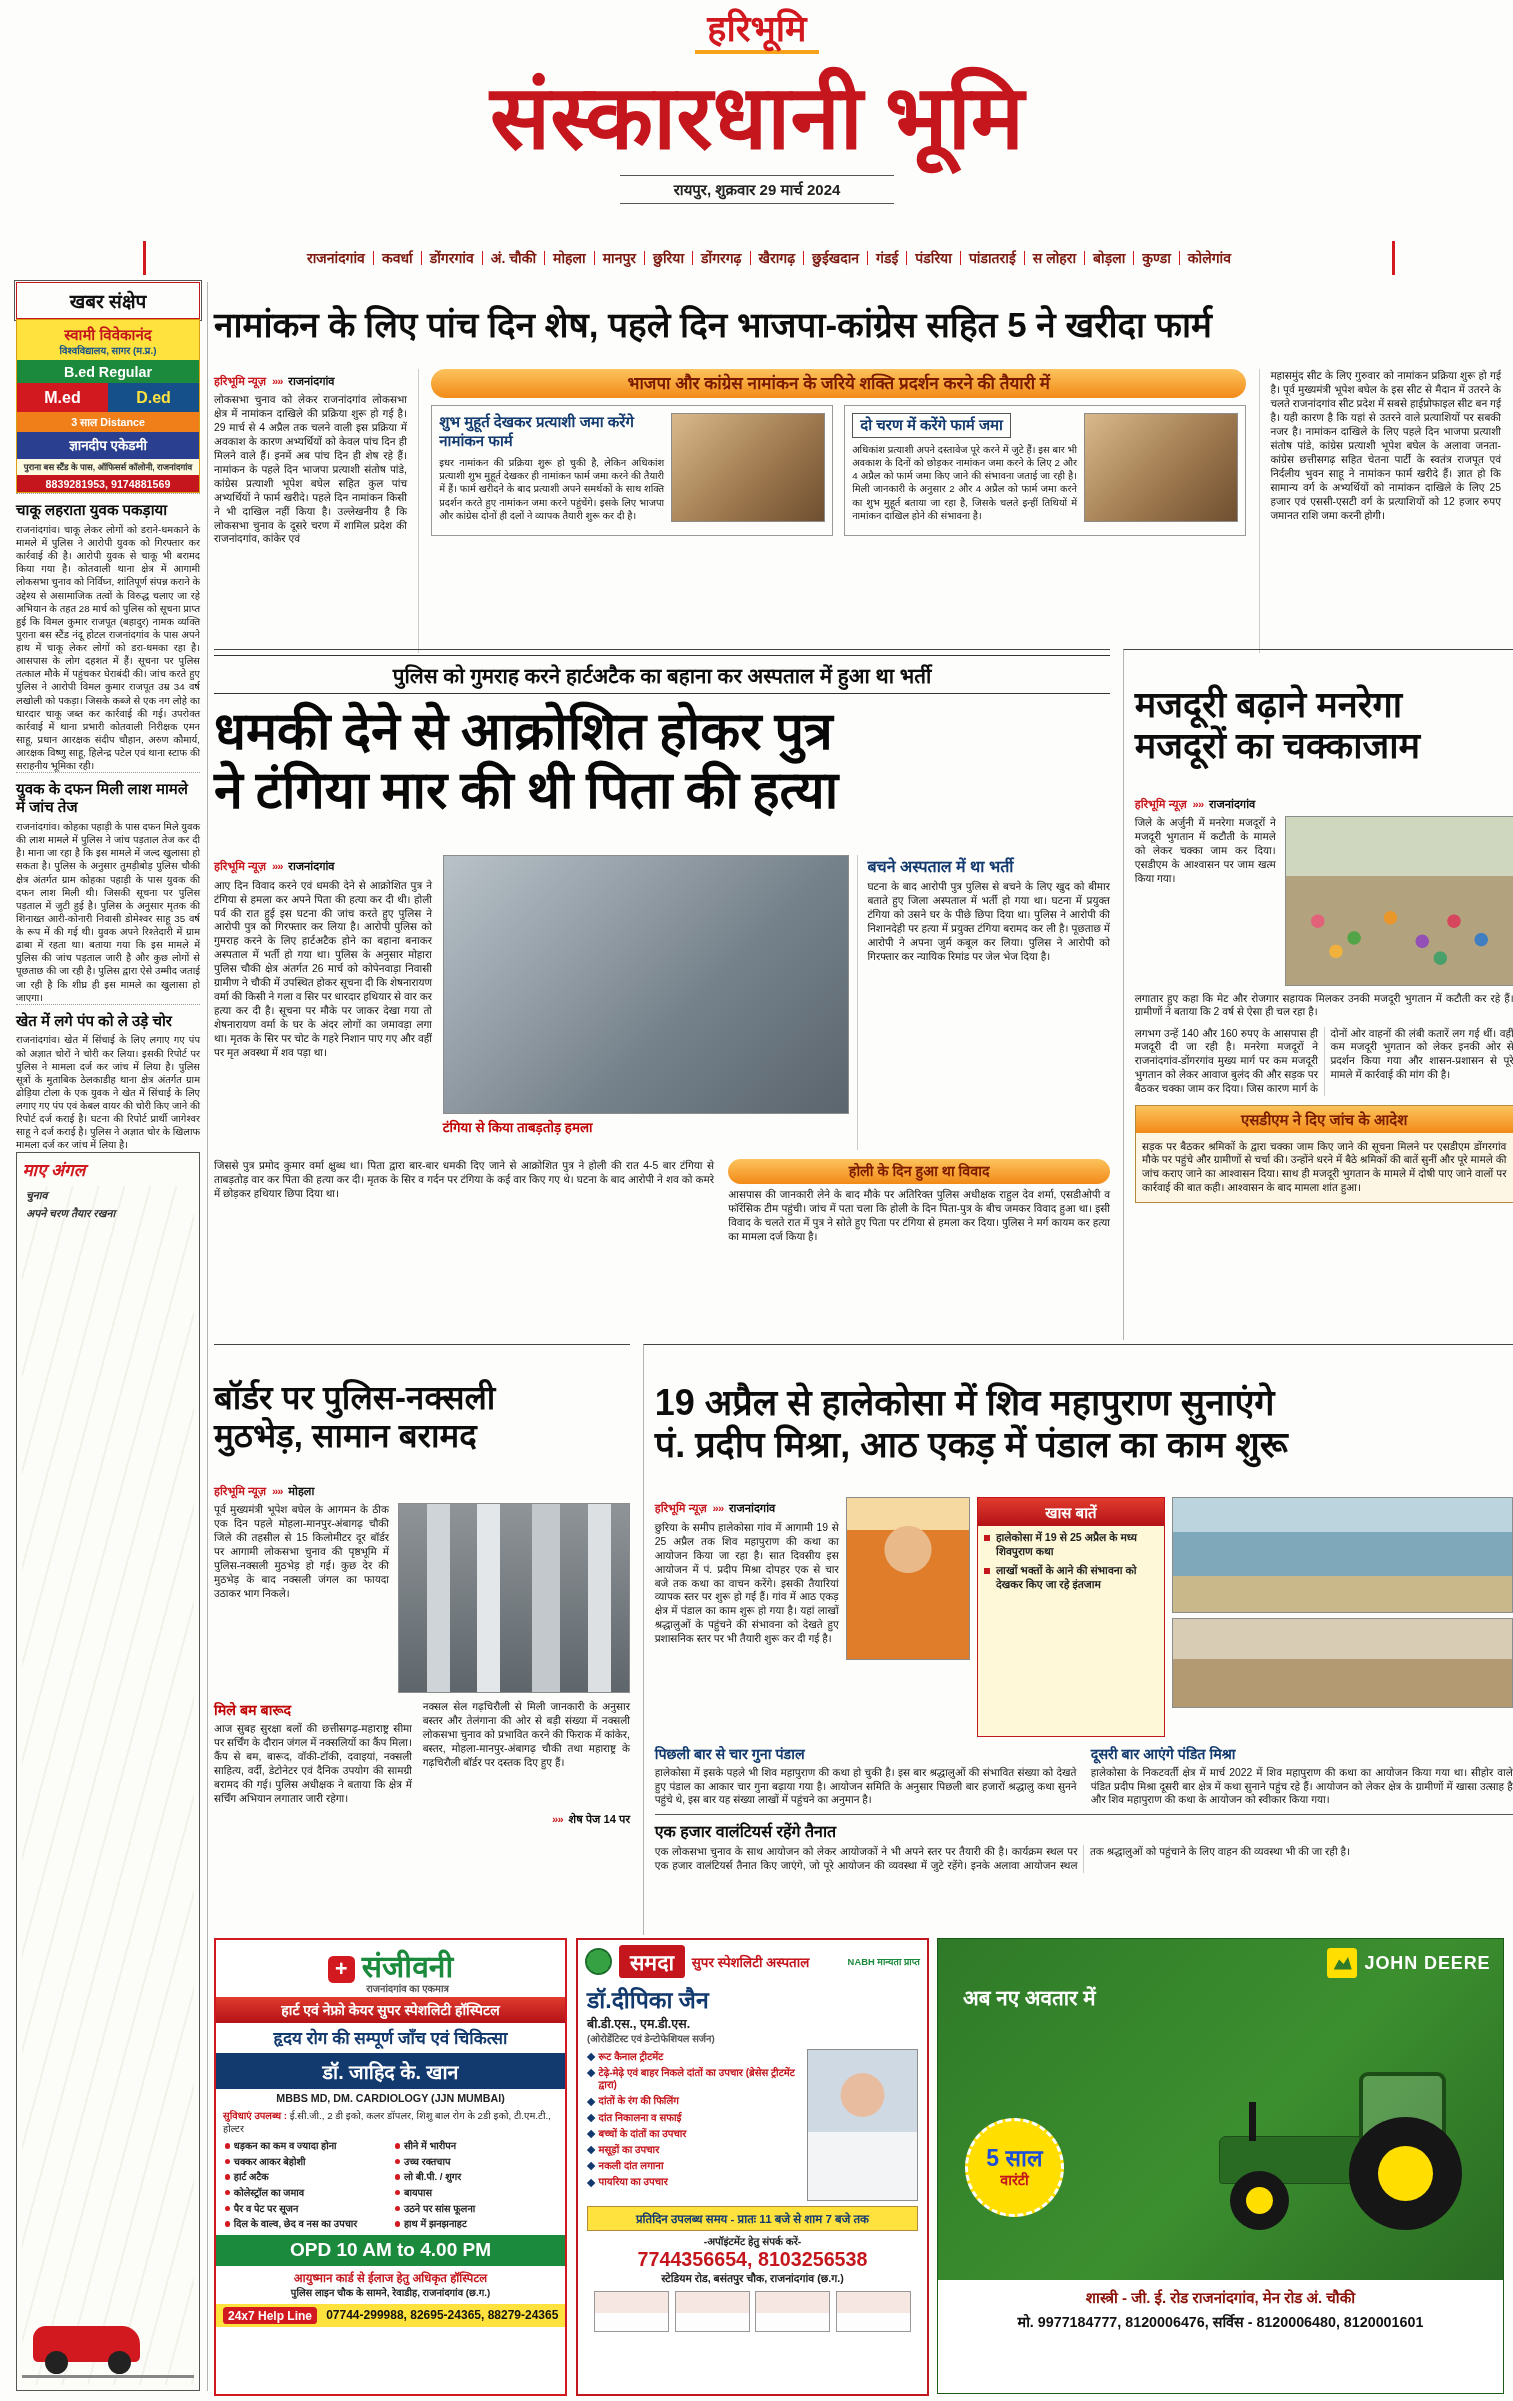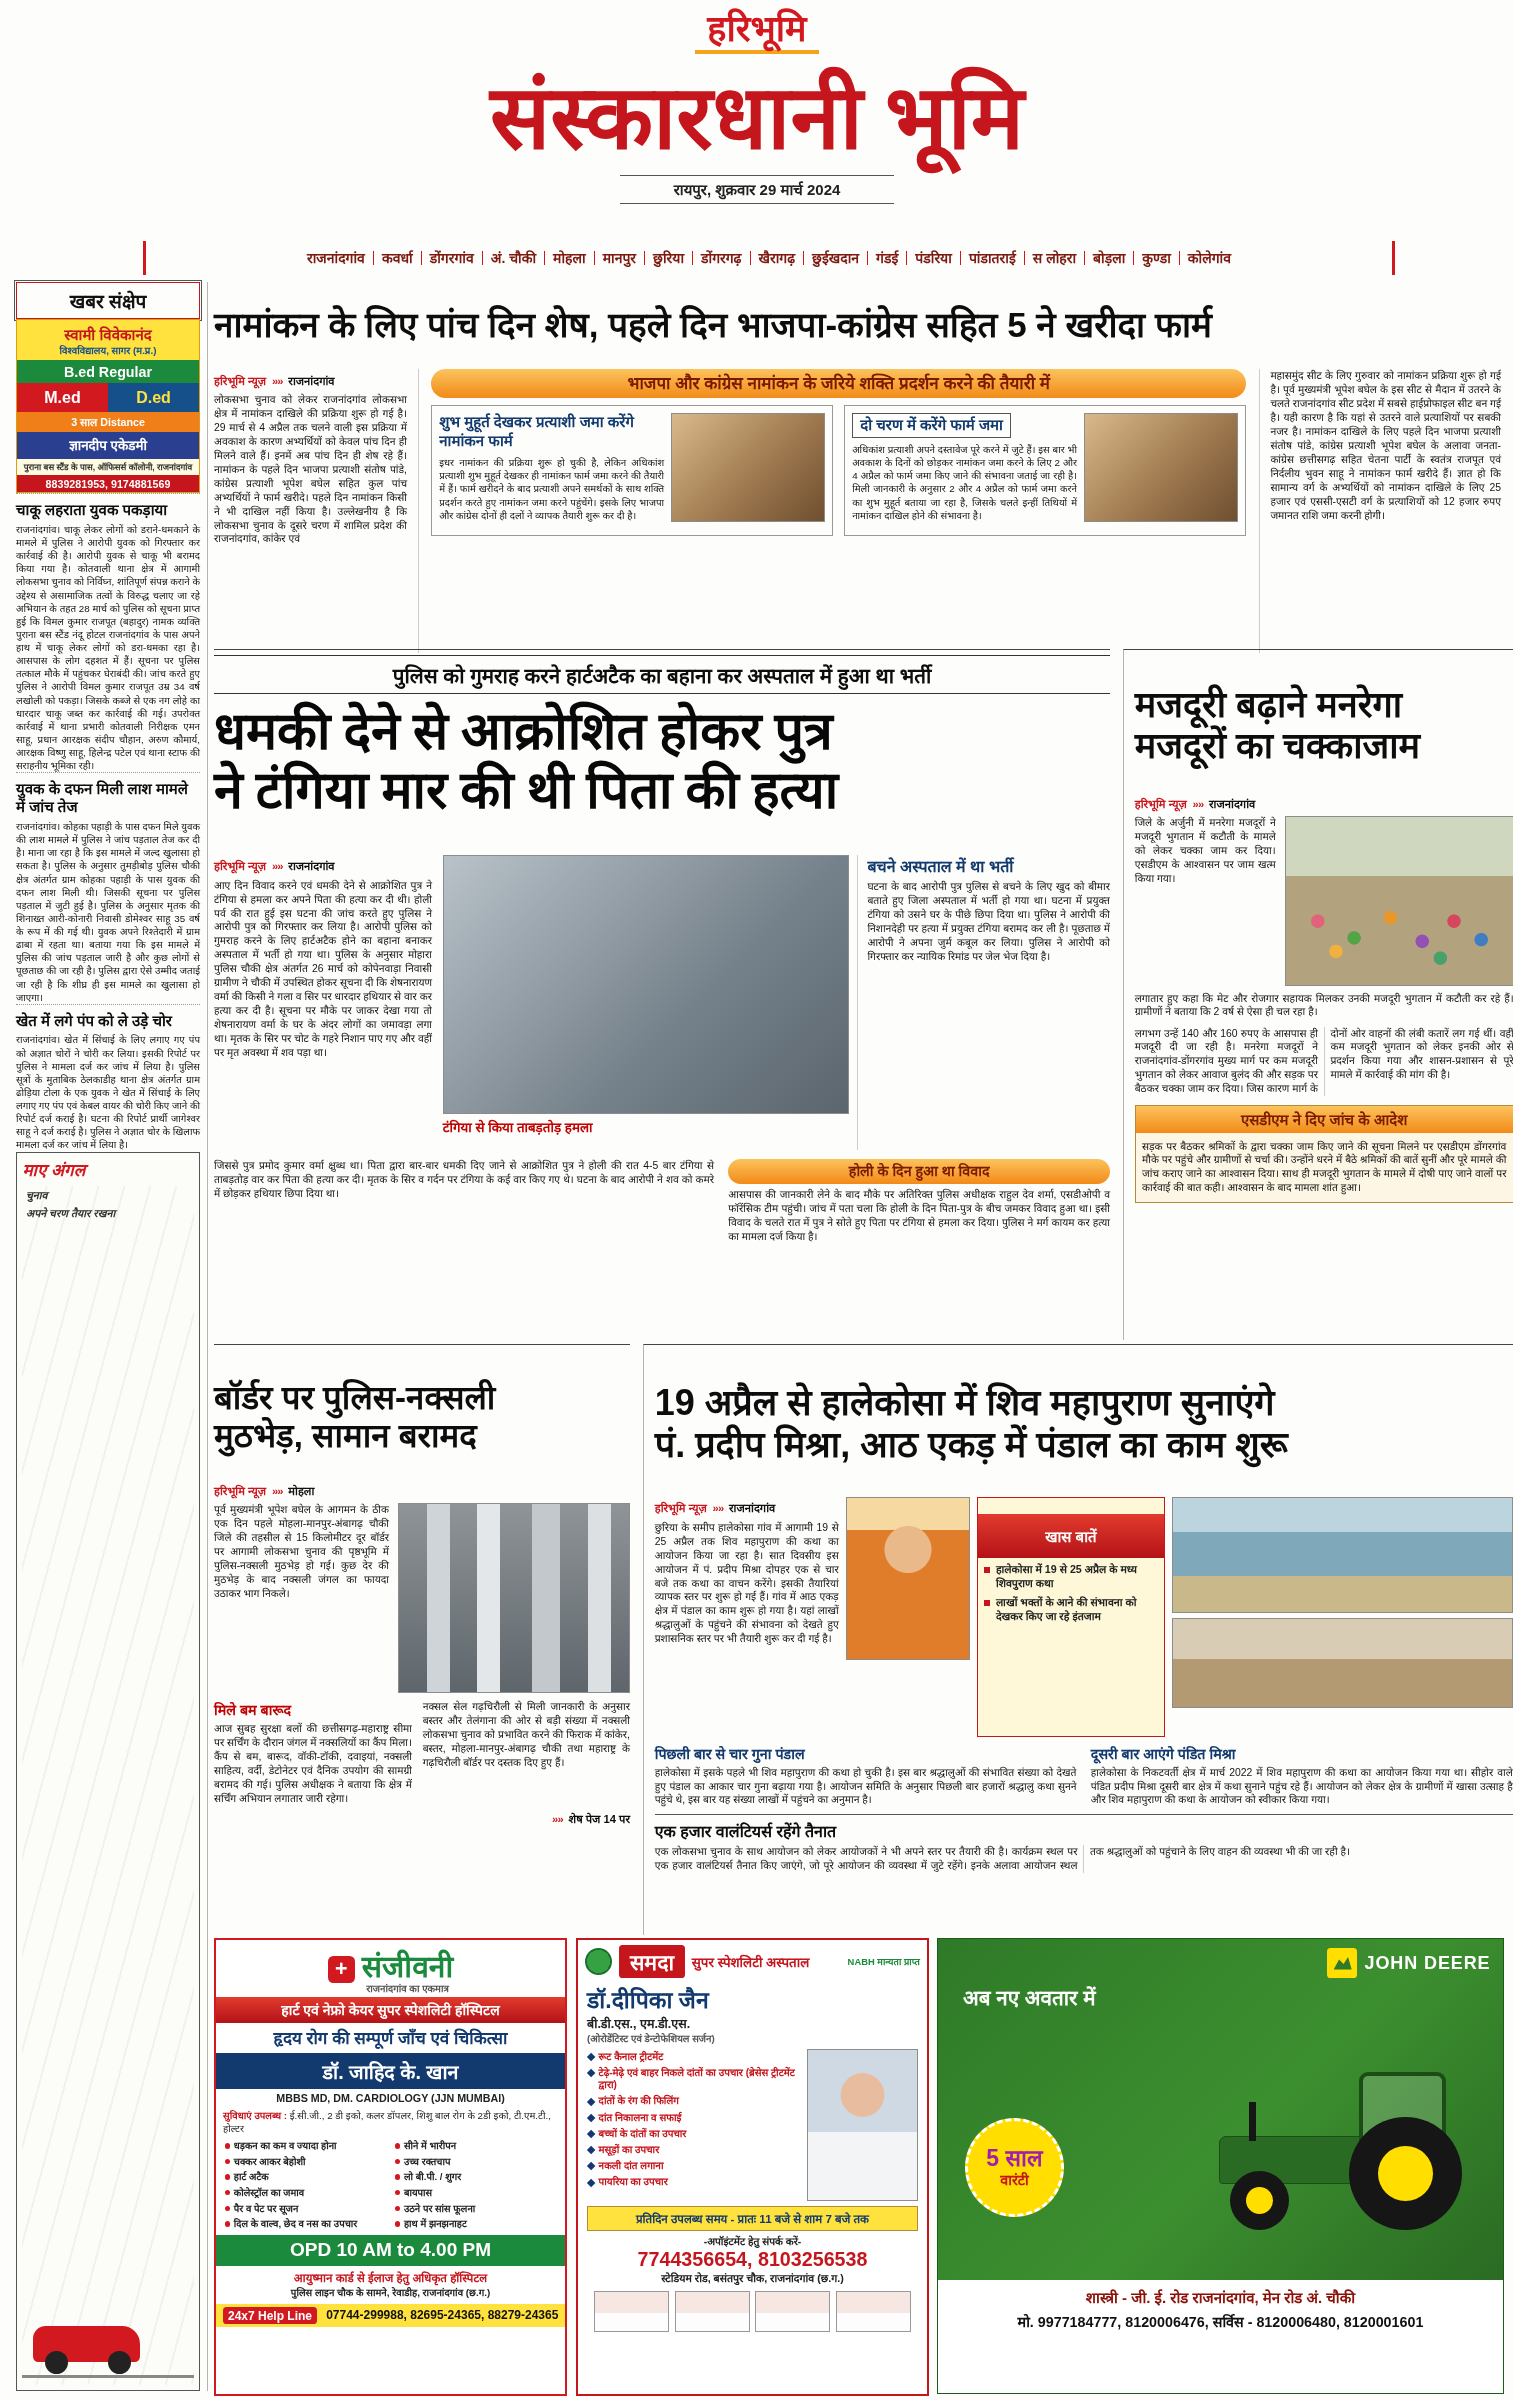--- a/index.html
+++ b/index.html
@@ -139,21 +139,21 @@
 
   
   .story-shiv{top:1344px;left:643px;width:858px;height:583px;border-top:1.8px solid #444;border-left:0.9px solid #b5b5b0;
               padding:7.1px 0 0 10.7px;}
   .sh-headline{font-size:36px;font-weight:900;line-height:1.18;color:#0d0d0d;}
   .sh-row1{display:flex;gap:7.1px;margin-top:7.1px;height:240px;}
   .sh-colA{width:184px;}
   .sh-pandit{width:122px;height:161px;}
   .sh-khas{width:186px;border:0.9px solid #c4161c;background:#fff8d8;}
   .sh-khas-head{background:linear-gradient(180deg,#e23b2e,#b31217);color:#fff;font-size:15px;font-weight:900;
-                text-align:center;padding:12px 0;margin-top:16px;}
+                text-align:center;padding:4px 0;}
   .sh-khas .kh-item{font-size:10.7px;font-weight:bold;color:#222;padding:5.4px 7.1px 0 18px;position:relative;line-height:1.3;}
   .sh-khas .kh-item::before{content:"";position:absolute;left:6.3px;top:9px;width:6.3px;height:6.3px;background:#c4161c;}
   .sh-photos{flex:1;display:flex;flex-direction:column;gap:5.4px;}
   .sh-pond{height:114px;}
   .sh-build{height:88px;}
   .sh-row2{display:flex;gap:14.3px;margin-top:7.1px;}
   .sh-half{flex:1;}
   .sh-sub{font-size:14.3px;font-weight:900;color:#123a6e;margin-bottom:2.7px;}
   .sh-vol{margin-top:7.1px;border-top:1.3px solid #555;padding-top:4.5px;}
   .sh-vol-title{font-size:16px;font-weight:900;color:#0d0d0d;margin-bottom:2.7px;}
@@ -207,21 +207,21 @@
   .jd-green{position:relative;height:341px;background:linear-gradient(135deg,#2f7a28,#3c8f2f 55%,#2a6b23);overflow:hidden;}
   .jd-brandrow{display:flex;justify-content:flex-end;align-items:center;gap:7.1px;padding:9px 12.5px 0;}
   .jd-logo{width:30px;height:30px;background:#ffde00;border-radius:3.6px;position:relative;}
   .jd-logo::after{content:"";position:absolute;left:6.3px;top:9px;width:18px;height:12.5px;background:#2f7a28;
                   clip-path:polygon(0 100%,30% 20%,55% 55%,80% 0,100% 100%);}
   .jd-brand{color:#fff;font-size:18px;font-weight:900;letter-spacing:0.9px;}
   .jd-headline{color:#ffde00;font-size:46px;font-weight:900;padding:16px 0 0 23px;line-height:1.05;}
   .jd-subline{color:#fff;font-size:20.6px;font-weight:bold;padding:5.4px 0 0 25px;}
   .jd-badge{position:absolute;left:27px;bottom:63px;width:93px;height:93px;border-radius:50%;background:#ffde00;
             border:3.6px dashed #fff;display:flex;flex-direction:column;align-items:center;justify-content:center;}
-  .jd-badge .b1{color:#a21caf;font-size:23px;font-weight:900;line-height:1;}
+  .jd-badge .b1{color:#1d4ed8;font-size:23px;font-weight:900;line-height:1;}
   .jd-badge .b2{color:#c4161c;font-size:14.3px;font-weight:900;}
   .jd-tractor{position:absolute;right:32px;bottom:50px;width:268px;height:170px;}
   .tr-wheel{position:absolute;border-radius:50%;background:#161616;display:flex;align-items:center;justify-content:center;}
   .tr-rear{right:9px;bottom:0;width:113px;height:113px;}
   .tr-front{left:27px;bottom:0;width:59px;height:59px;}
   .tr-hub{border-radius:50%;background:#ffde00;}
   .tr-rear .tr-hub{width:55px;height:55px;}
   .tr-front .tr-hub{width:27px;height:27px;}
   .tr-body{position:absolute;left:16px;bottom:46px;width:206px;height:46px;background:#2a6b23;border:1.8px solid #1c4d17;
            border-radius:7.1px 23px 3.6px 3.6px;}

